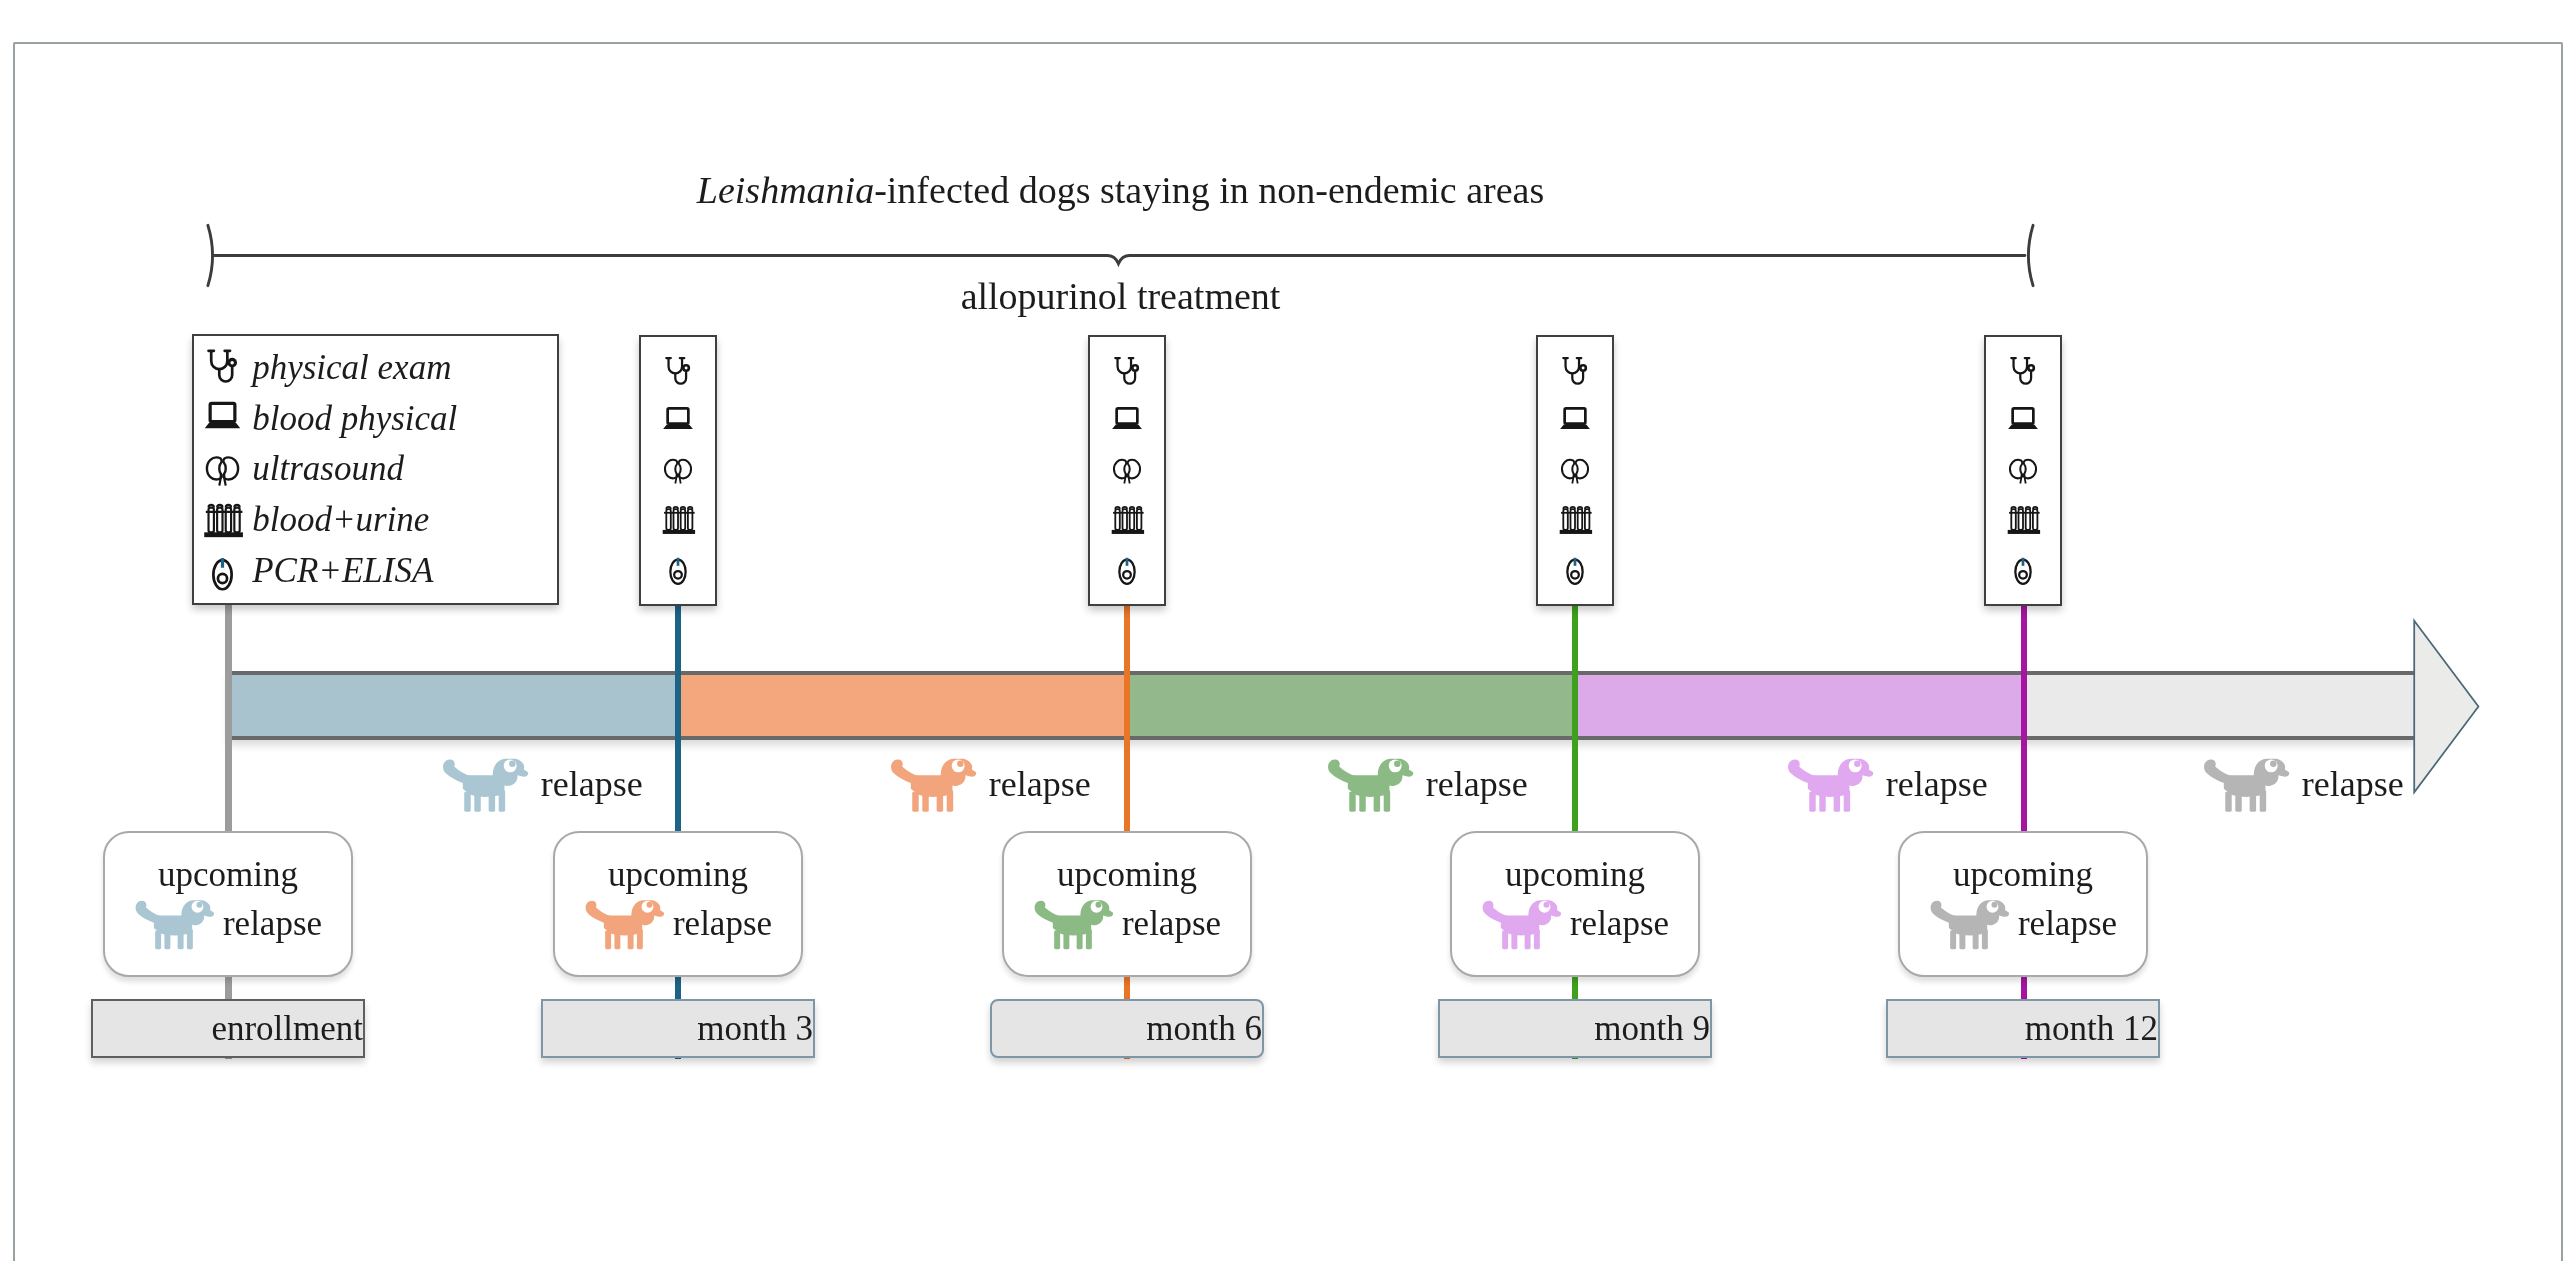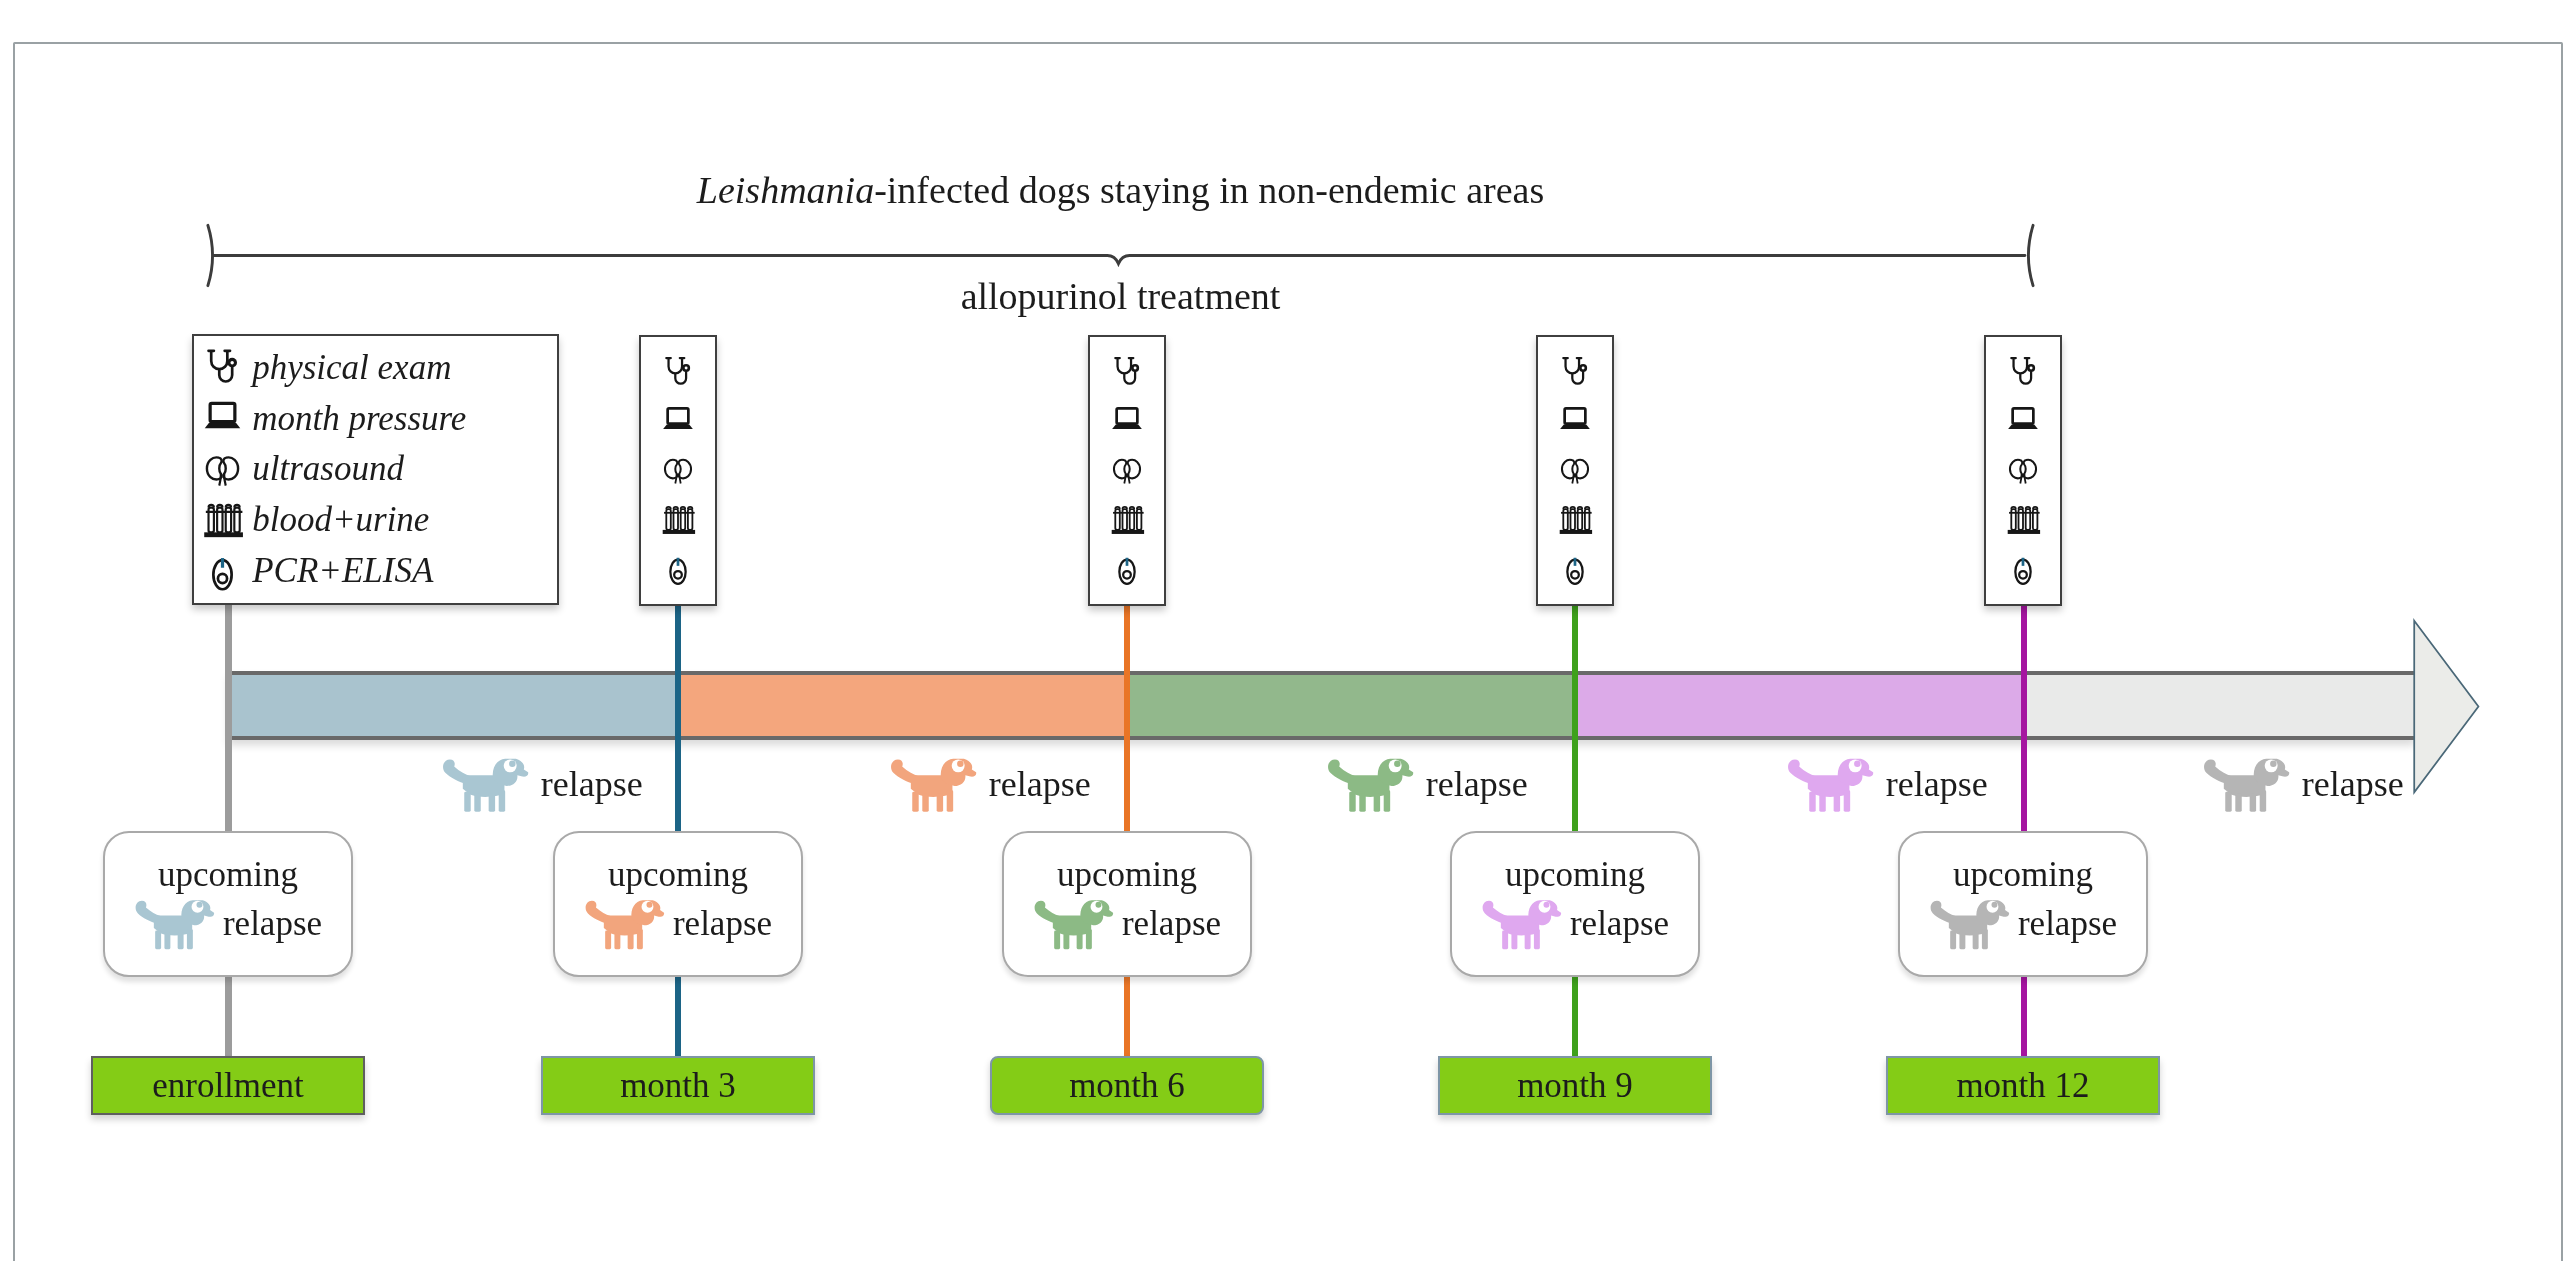--- a/index.html
+++ b/index.html
@@ -40,23 +40,23 @@
   .rtext{font-size:36px;white-space:nowrap;text-align:center;}
 
   .upcoming{position:absolute;top:802px;width:250px;height:146px;box-sizing:border-box;background:#fff;
             border:2.3px solid #a9a9a9;border-radius:26px;z-index:3;transform:translateX(-50%);
             display:flex;flex-direction:column;align-items:center;justify-content:center;
             box-shadow:0 4.1px 5.8px rgba(0,0,0,.12);}
   .up1{font-size:35px;line-height:38px;}
   .up2{display:flex;align-items:center;gap:7px;margin-top:2.3px;}
   .up2 .rtext{font-size:35px;}
 
-  .monthbox{position:absolute;top:1027px;width:274px;height:59px;box-sizing:border-box;background:#84cc16;
+  .monthbox{position:absolute;top:970px;width:274px;height:59px;box-sizing:border-box;background:#e5e5e5;
             border:2.3px solid #7e96a6;z-index:3;transform:translateX(-50%);display:flex;align-items:center;
-            justify-content:center;font-size:35px;box-shadow:0 4.7px 7px rgba(0,0,0,.18);}
+            justify-content:flex-end;font-size:35px;box-shadow:0 4.7px 7px rgba(0,0,0,.18);}
   .hiddefs{position:absolute;width:0;height:0;overflow:hidden;}
 </style>
 </head>
 <body>
 
 <svg class="hiddefs" aria-hidden="true">
   <defs>
     <symbol id="sym-dog" viewBox="0 0 124 84">
       <g fill="currentColor">
         <path d="M6,26 C-1,19 3,7 12,7 C18,7 20,12 18,17 C26,24 33,28 40,30 L36,42 C24,38 13,33 6,26 Z"></path>
@@ -145,21 +145,21 @@
     <div class="lrow">
       <svg class="li" viewBox="0 0 80 80">
           <use href="#sym-steth"></use>
         </svg>
       <span class="ltext">physical exam</span>
     </div>
     <div class="lrow">
       <svg class="li" viewBox="0 0 80 80">
           <use href="#sym-laptop"></use>
         </svg>
-      <span class="ltext">month pressure</span>
+      <span class="ltext">blood physical</span>
     </div>
     <div class="lrow">
       <svg class="li" viewBox="0 0 80 80">
           <use href="#sym-kidneys"></use>
         </svg>
       <span class="ltext">ultrasound</span>
     </div>
     <div class="lrow">
       <svg class="li" viewBox="0 0 80 80">
           <use href="#sym-tubes"></use>

